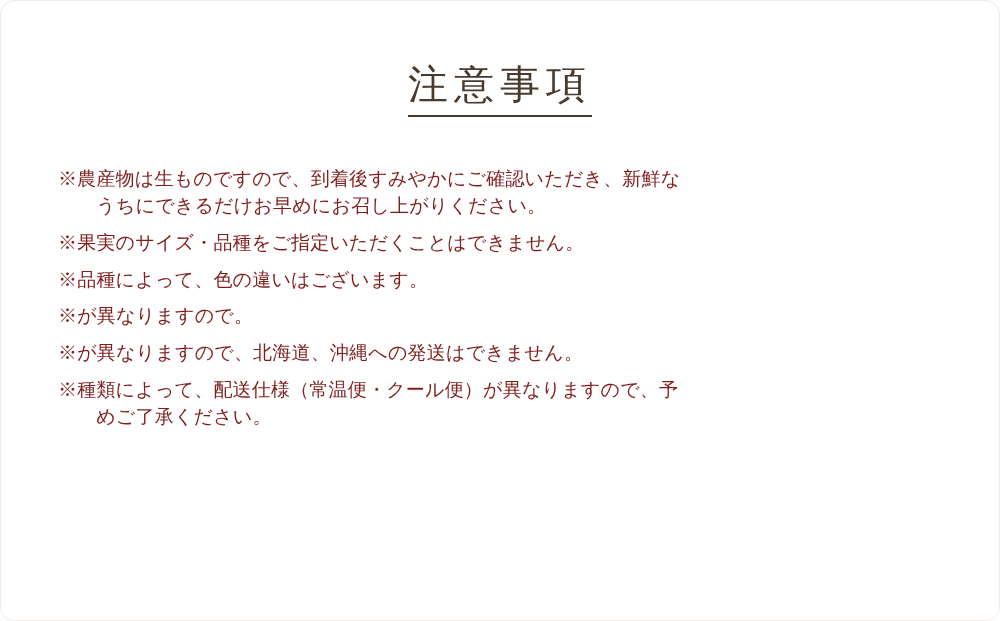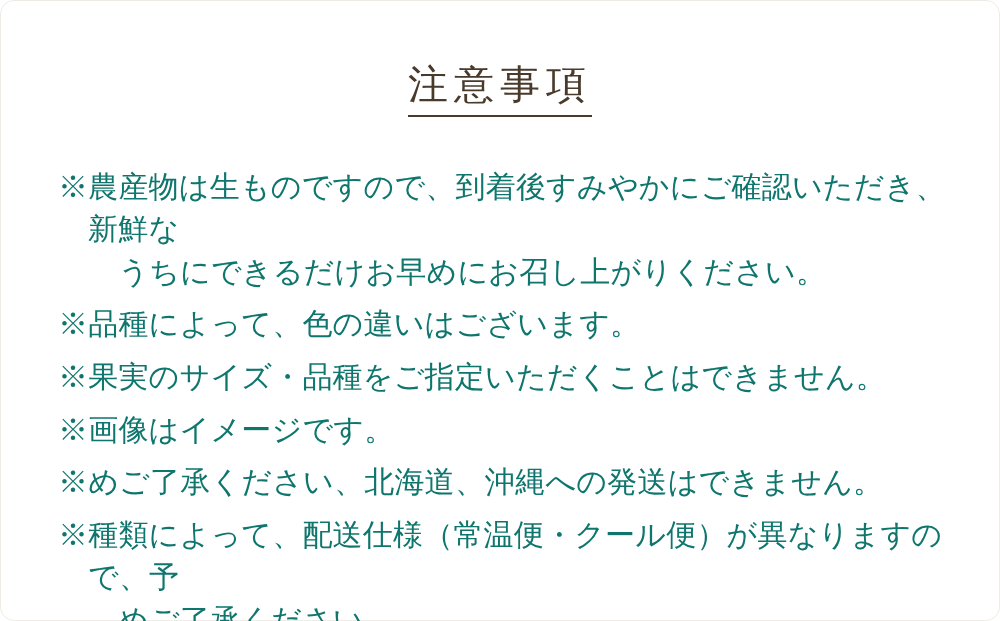--- a/index.html
+++ b/index.html
@@ -56,23 +56,23 @@
     padding-bottom: 8px;
     border-bottom: 2px solid #4a3a2c;
     line-height: 1.1;
   }
   .notes {
     margin: 0;
     padding: 0 18px 0 22px;
     list-style: none;
   }
   .note {
-    font-size: 30px;
+    font-size: 19px;
     line-height: 1.42;
-    color: #0f766e;
+    color: #7f1d1d;
     margin: 0 0 10px 0;
     padding-left: 1.0em;
     text-indent: -1.0em;
     letter-spacing: 0.2px;
     white-space: pre-line;
   }
   .note:last-child {
     margin-bottom: 0;
   }
 </style>
@@ -83,22 +83,22 @@
   <div class="frame"></div>
   <div class="inner">
 
     <div class="title-wrap">
       <h1 class="title">注意事項</h1>
     </div>
 
     <ul class="notes">
       <li class="note">※農産物は生ものですので、到着後すみやかにご確認いただき、新鮮な
 　うちにできるだけお早めにお召し上がりください。</li>
+      <li class="note">※果実のサイズ・品種をご指定いただくことはできません。</li>
       <li class="note">※品種によって、色の違いはございます。</li>
-      <li class="note">※果実のサイズ・品種をご指定いただくことはできません。</li>
-      <li class="note">※画像はイメージです。</li>
-      <li class="note">※めご了承ください、北海道、沖縄への発送はできません。</li>
+      <li class="note">※が異なりますので。</li>
+      <li class="note">※が異なりますので、北海道、沖縄への発送はできません。</li>
       <li class="note">※種類によって、配送仕様（常温便・クール便）が異なりますので、予
 　めご了承ください。</li>
     </ul>
 
   </div>
 </div>
 
 </body></html>

